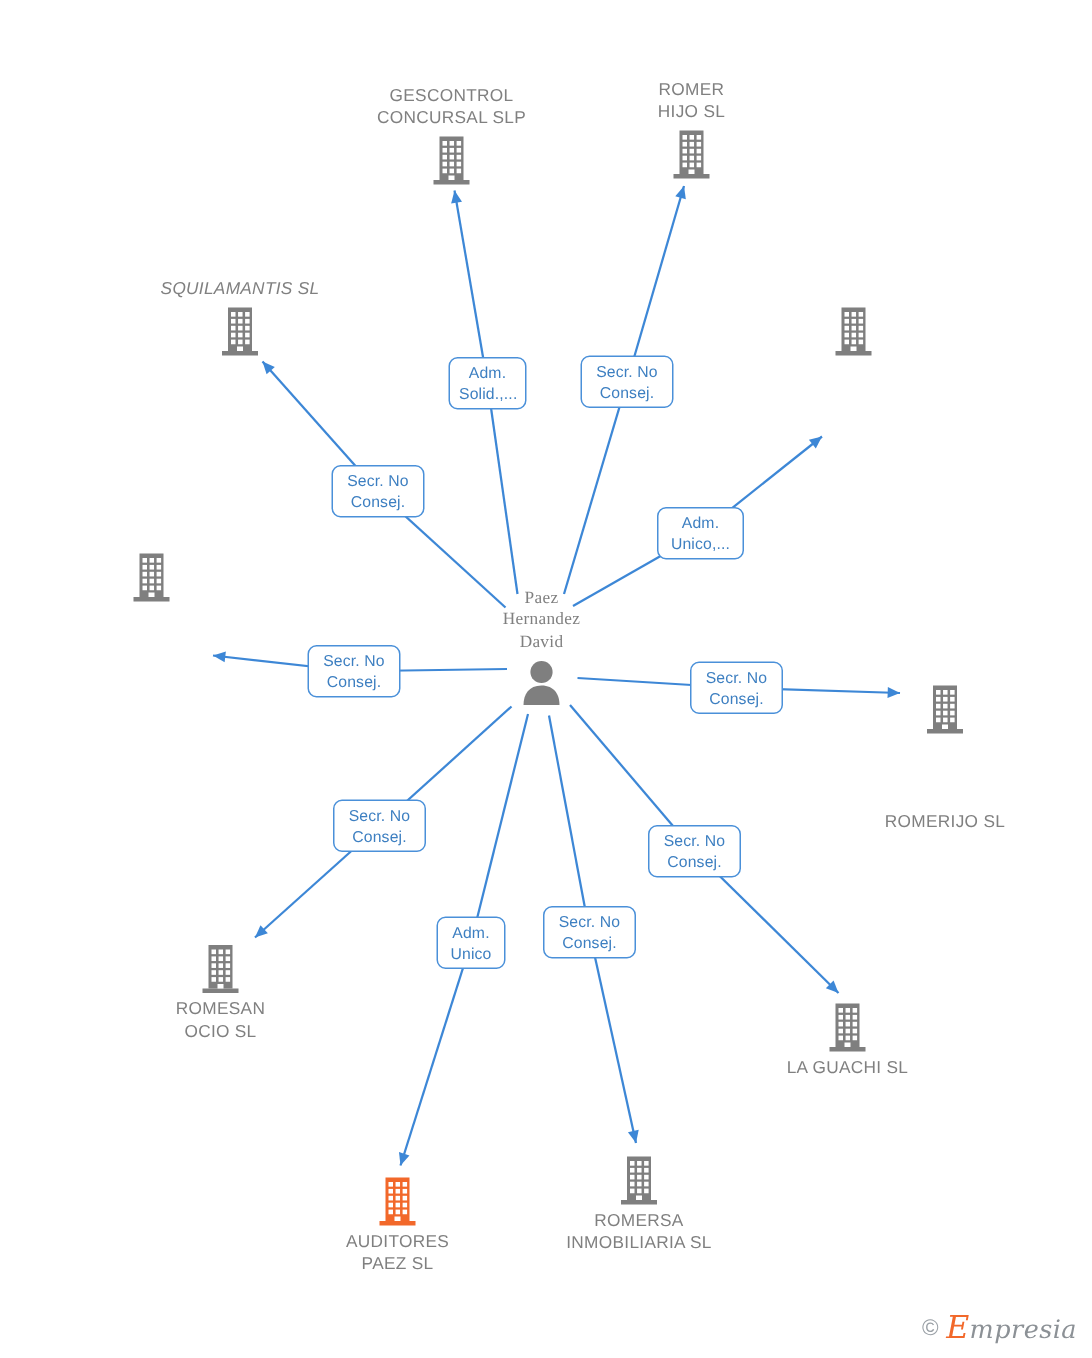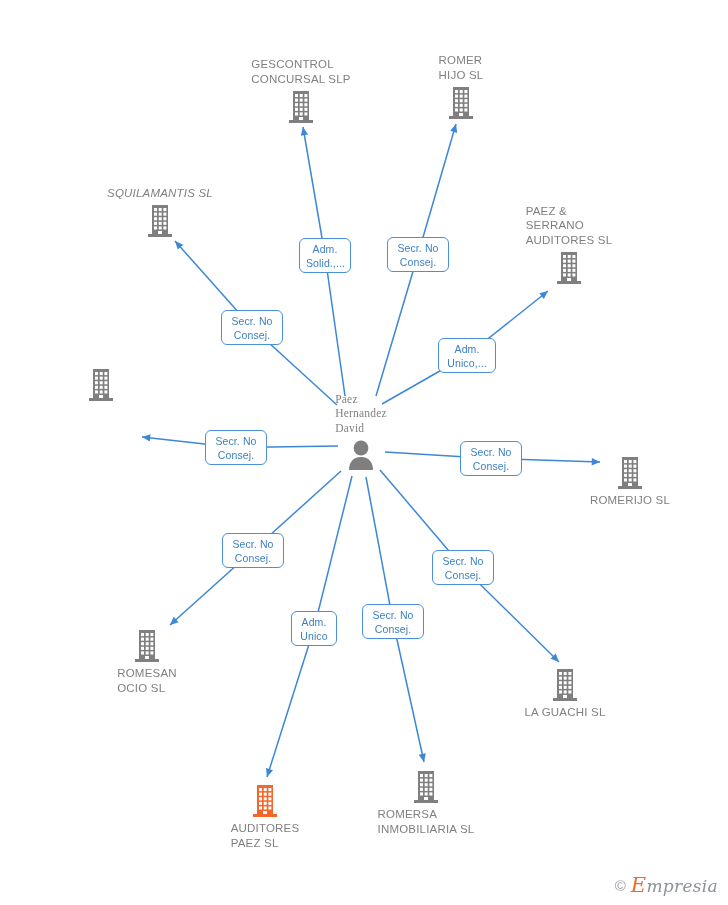--- a/index.html
+++ b/index.html
@@ -23,20 +23,21 @@
     display:flex;
     flex-direction:column;
     align-items:center;
     width:170px;
     margin-left:-85px;   
   }
   .node .nlabel{
     font-size:11.5px;
     line-height:14.5px;
     color:#808080;
+    text-align:center;
     letter-spacing:.2px;
     white-space:pre-line;
   }
   .node .nlabel.below{order:2;margin-top:3px;}
   .node .nlabel.above{order:0;margin-bottom:4px;}
   .node .nicon{order:1;}
 
   
   .bld{display:block;}
   .person{display:block;}
@@ -217,23 +218,20 @@
               <rect x="18.4" y="17.799999999999997" width="3" height="3.1" fill="#ffffff"></rect>
               <rect x="9" y="22.4" width="3" height="3.1" fill="#ffffff"></rect>
               <rect x="13.7" y="22.4" width="3" height="3.1" fill="#ffffff"></rect>
               <rect x="18.4" y="22.4" width="3" height="3.1" fill="#ffffff"></rect>
               <rect x="13" y="27" width="4" height="3" fill="#ffffff"></rect>
             </g>
           </svg>
         </span>
       </div>
       <div class="node" style="left: 569px; top: 203.5px;">
-        <span class="nlabel above">PAEZ &amp;
-SERRANO
-AUDITORES SL</span>
         <span class="nicon">
           <svg class="bld" width="30" height="34" viewBox="0 0 30 34">
             <g fill="#7f7f7f">
               <path d="M7 1 h16 v29 h-16 z"></path>
               <rect x="3" y="30" width="24" height="3"></rect>
               <rect x="9" y="4" width="3" height="3.1" fill="#ffffff"></rect>
               <rect x="13.7" y="4" width="3" height="3.1" fill="#ffffff"></rect>
               <rect x="18.4" y="4" width="3" height="3.1" fill="#ffffff"></rect>
               <rect x="9" y="8.6" width="3" height="3.1" fill="#ffffff"></rect>
               <rect x="13.7" y="8.6" width="3" height="3.1" fill="#ffffff"></rect>
@@ -271,21 +269,21 @@
               <rect x="13.7" y="17.799999999999997" width="3" height="3.1" fill="#ffffff"></rect>
               <rect x="18.4" y="17.799999999999997" width="3" height="3.1" fill="#ffffff"></rect>
               <rect x="9" y="22.4" width="3" height="3.1" fill="#ffffff"></rect>
               <rect x="13.7" y="22.4" width="3" height="3.1" fill="#ffffff"></rect>
               <rect x="18.4" y="22.4" width="3" height="3.1" fill="#ffffff"></rect>
               <rect x="13" y="27" width="4" height="3" fill="#ffffff"></rect>
             </g>
           </svg>
         </span>
       </div>
-      <div class="node" style="left: 630px; top: 456px;">
+      <div class="node" style="left: 630px; top: 456px; gap: 48px;">
         <span class="nlabel below">ROMERIJO SL</span>
         <span class="nicon">
           <svg class="bld" width="30" height="34" viewBox="0 0 30 34">
             <g fill="#7f7f7f">
               <path d="M7 1 h16 v29 h-16 z"></path>
               <rect x="3" y="30" width="24" height="3"></rect>
               <rect x="9" y="4" width="3" height="3.1" fill="#ffffff"></rect>
               <rect x="13.7" y="4" width="3" height="3.1" fill="#ffffff"></rect>
               <rect x="18.4" y="4" width="3" height="3.1" fill="#ffffff"></rect>
               <rect x="9" y="8.6" width="3" height="3.1" fill="#ffffff"></rect>

